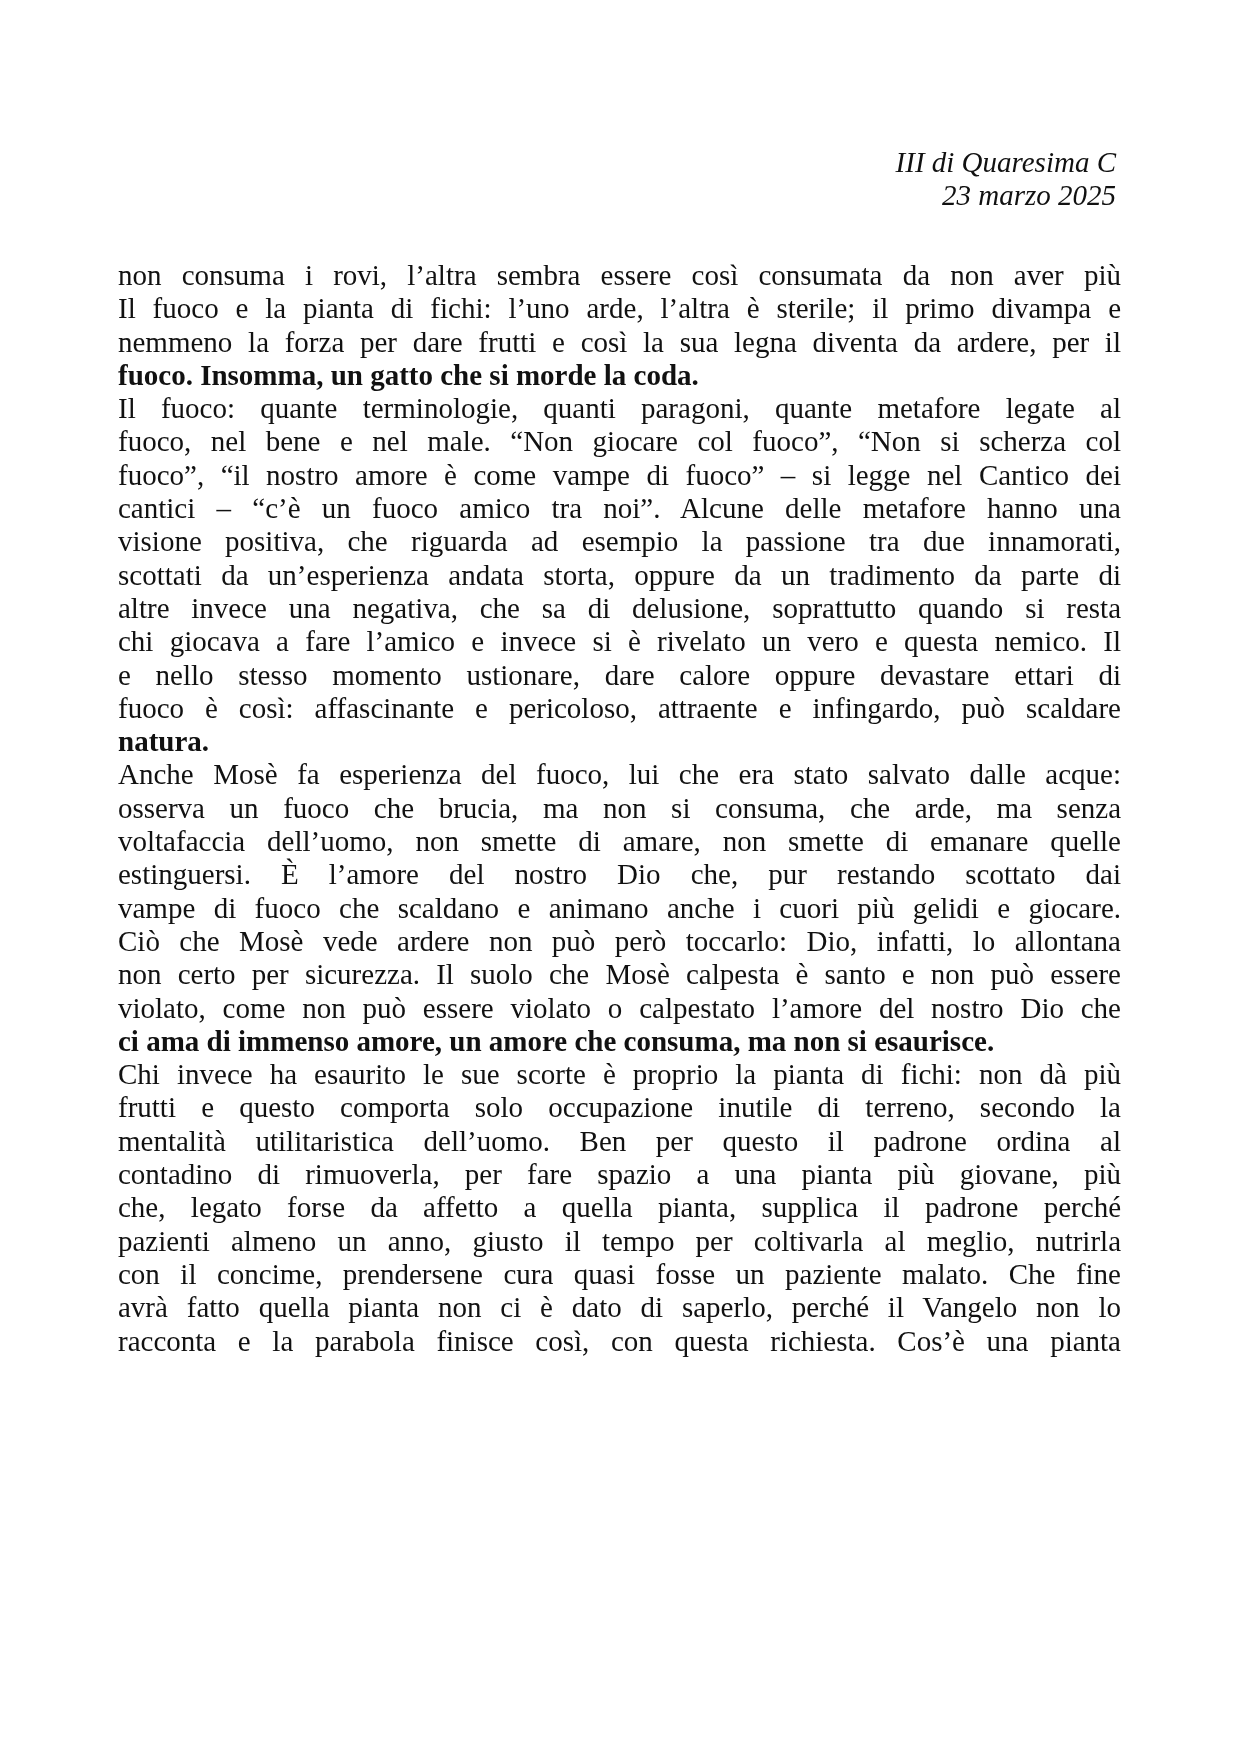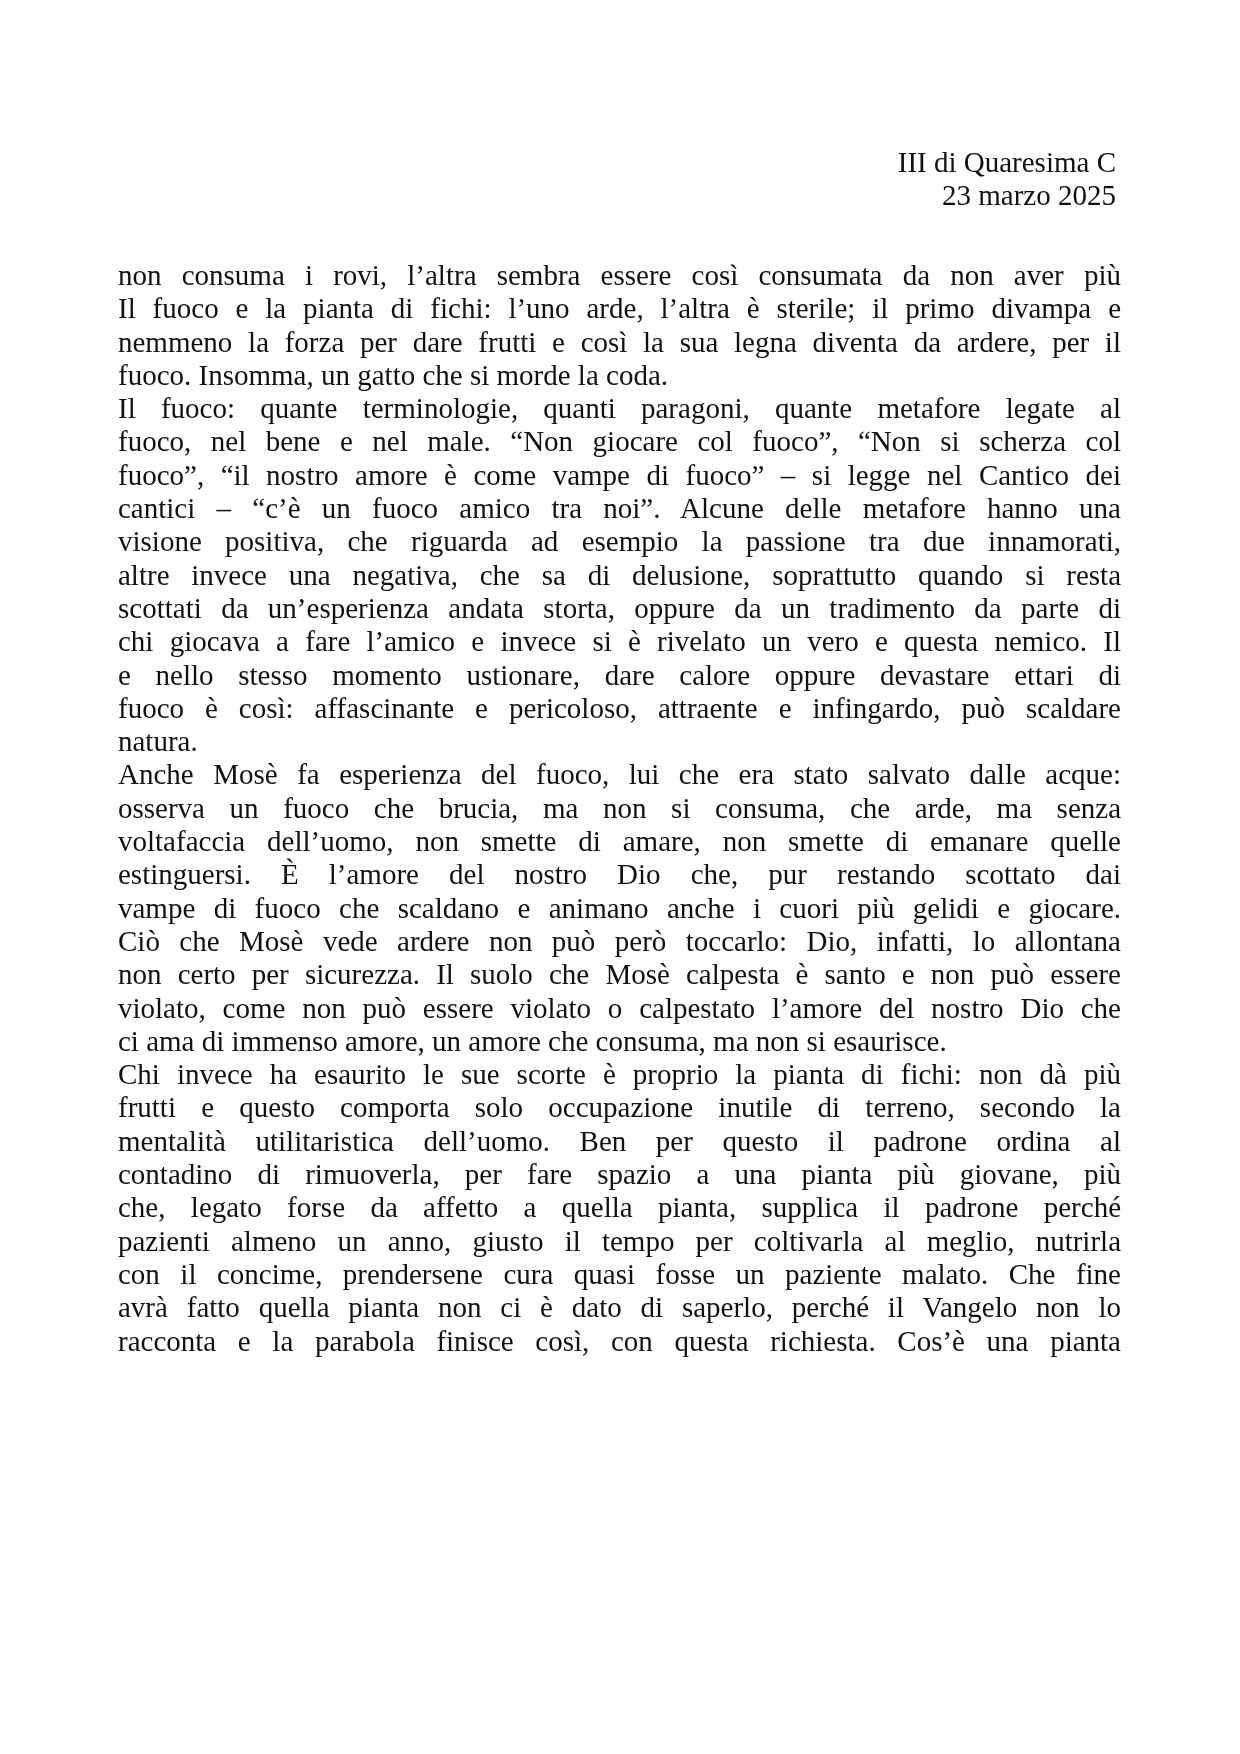--- a/index.html
+++ b/index.html
@@ -13,20 +13,21 @@
       position: relative;
       overflow: hidden;
       font-family: "Liberation Serif", "DejaVu Serif", serif;
       color: #111111;
     }
     .header {
       position: absolute;
       top: 146px;
       right: 124px;
       text-align: right;
+      font-style: italic;
       font-size: 29px;
       line-height: 33px;
     }
     .body-text {
       position: absolute;
       left: 118px;
       top: 259px;
       width: 1003px;
       font-size: 29px;
       line-height: 33.3px;
@@ -34,20 +35,21 @@
     .line {
       display: block;
       white-space: nowrap;
       text-align: justify;
       text-align-last: justify;
       height: 33.3px;
       overflow: visible;
     }
     .line.last {
       text-align-last: left;
+      font-weight: bold;
     }
   </style>
 </head>
 <body>
 
 <div class="header">
   <div>III di Quaresima C</div>
   <div>23 marzo 2025</div>
 </div>
 
@@ -59,22 +61,22 @@
     <span class="line">nemmeno la forza per dare frutti e così la sua legna diventa da ardere, per il</span>
     <span class="line last">fuoco. Insomma, un gatto che si morde la coda.</span>
   </div>
 
   <div>
     <span class="line">Il fuoco: quante terminologie, quanti paragoni, quante metafore legate al</span>
     <span class="line">fuoco, nel bene e nel male. “Non giocare col fuoco”, “Non si scherza col</span>
     <span class="line">fuoco”, “il nostro amore è come vampe di fuoco” – si legge nel Cantico dei</span>
     <span class="line">cantici – “c’è un fuoco amico tra noi”. Alcune delle metafore hanno una</span>
     <span class="line">visione positiva, che riguarda ad esempio la passione tra due innamorati,</span>
+    <span class="line">scottati da un’esperienza andata storta, oppure da un tradimento da parte di</span>
     <span class="line">altre invece una negativa, che sa di delusione, soprattutto quando si resta</span>
-    <span class="line">scottati da un’esperienza andata storta, oppure da un tradimento da parte di</span>
     <span class="line">chi giocava a fare l’amico e invece si è rivelato un vero e questa nemico. Il</span>
     <span class="line">e nello stesso momento ustionare, dare calore oppure devastare ettari di</span>
     <span class="line">fuoco è così: affascinante e pericoloso, attraente e infingardo, può scaldare</span>
     <span class="line last">natura.</span>
   </div>
 
   <div>
     <span class="line">Anche Mosè fa esperienza del fuoco, lui che era stato salvato dalle acque:</span>
     <span class="line">osserva un fuoco che brucia, ma non si consuma, che arde, ma senza</span>
     <span class="line">voltafaccia dell’uomo, non smette di amare, non smette di emanare quelle</span>

